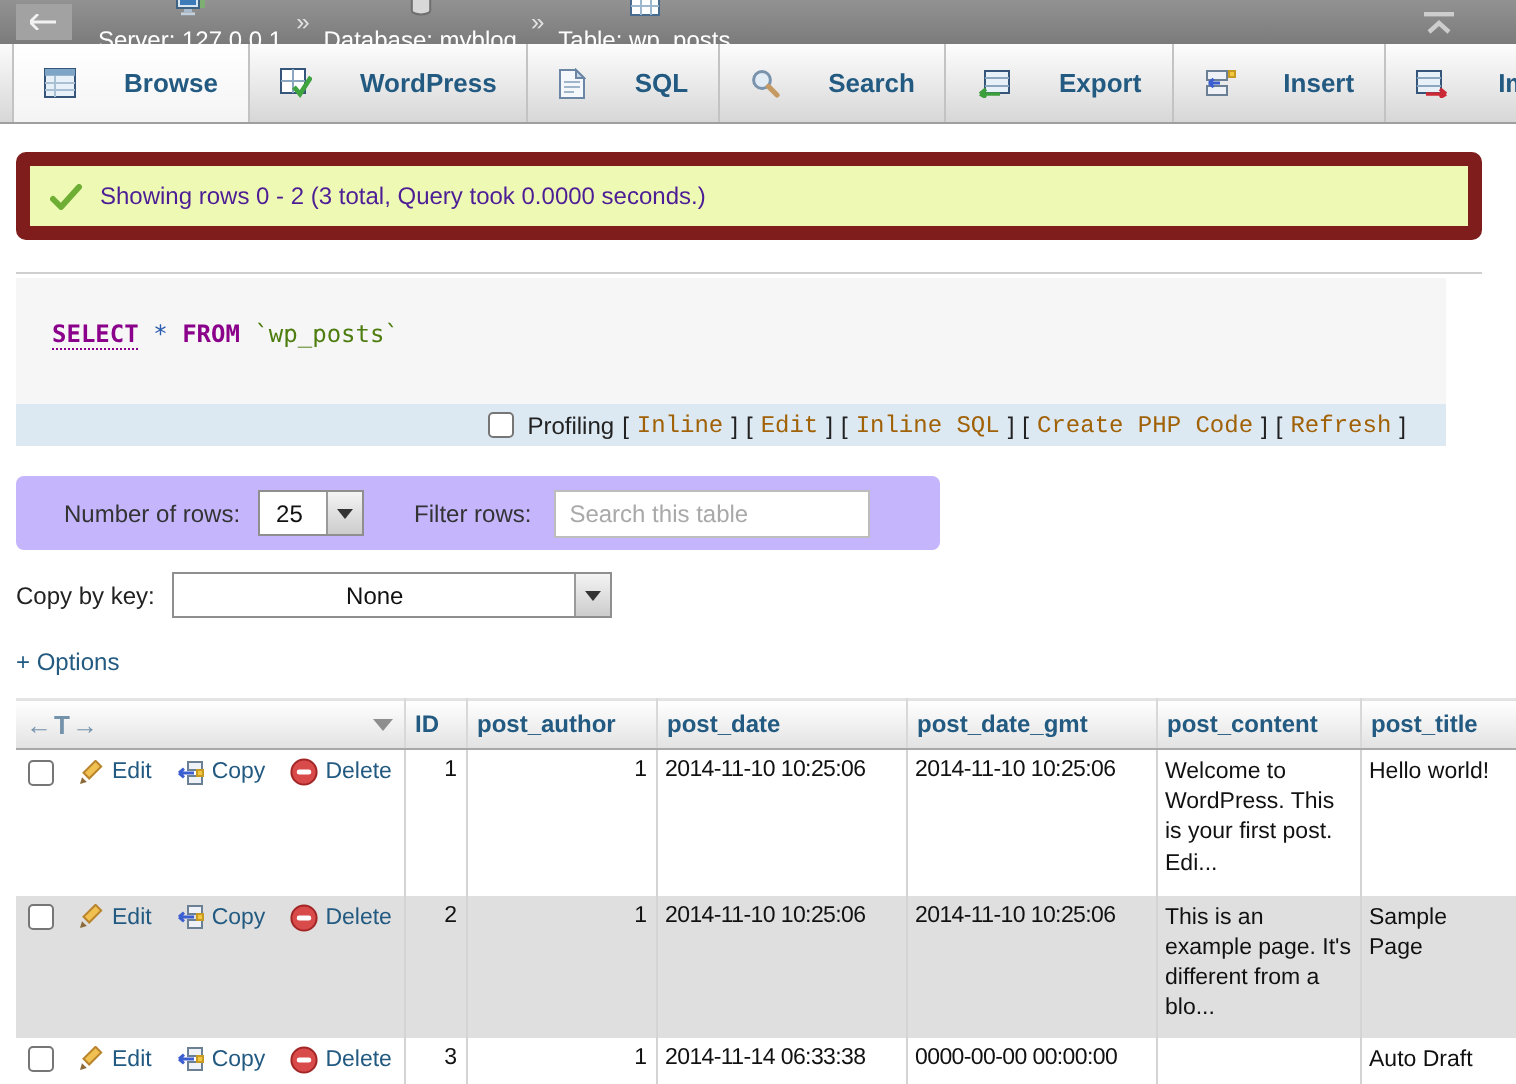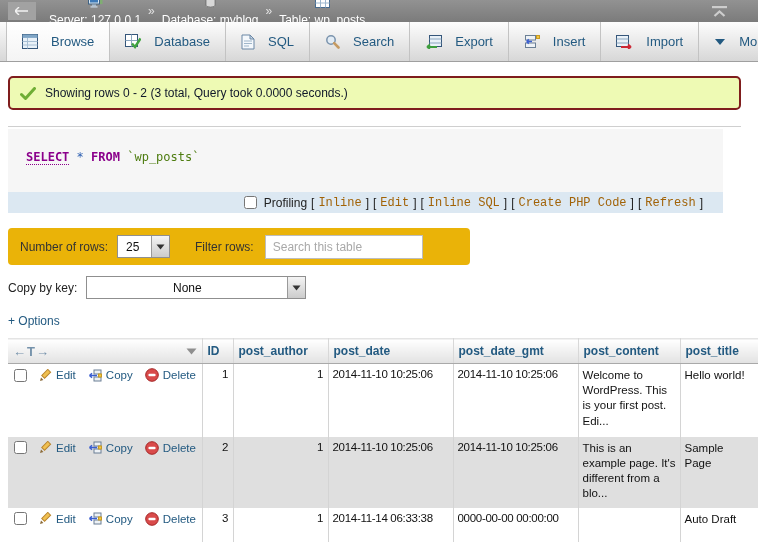--- a/index.html
+++ b/index.html
@@ -11,49 +11,49 @@
           color:#fff;font-size:12px;padding:0 8px;gap:5px;}
   .back-btn{width:28px;height:18px;background:#a2a2a2;display:flex;align-items:center;justify-content:center;
             margin-right:8px;cursor:pointer;flex:none;}
   .crumb{display:flex;align-items:center;gap:5px;white-space:nowrap;flex-direction:column;}
   .sep{color:#e3e3e3;margin:0 2px;}
   .collapse-btn{margin-left:auto;margin-right:22px;cursor:pointer;display:flex;align-items:center;}
 
   
   .tabbar{height:39px;background:linear-gradient(#fbfbfb,#d7d7d7);border-bottom:1px solid #9f9f9f;
           display:flex;align-items:stretch;padding-left:6px;}
-  .tab{display:flex;align-items:center;gap:13px;padding:0 15px;font-size:13px;font-weight:normal;color:#235a81;
+  .tab{display:flex;align-items:center;gap:24px;padding:0 15px;font-size:13px;font-weight:bold;color:#235a81;
        border-right:1px solid #c3c3c3;cursor:pointer;background:linear-gradient(#fdfdfd,#d7d7d7);}
   .tab:first-child{border-left:1px solid #c3c3c3;}
   .tab.active{background:linear-gradient(#ffffff,#f4f4f4);}
 
   
-  .success{margin:14px 8px 0;width:733px;box-sizing:border-box;background:#eefab4;border:2px solid #7f1d1d;
-           border-radius:5px;padding:8px 10px;display:flex;align-items:center;gap:9px;font-size:12px;color:#0f172a;}
+  .success{margin:14px 8px 0;width:733px;box-sizing:border-box;background:#eefab4;border:7px solid #7f1d1d;
+           border-radius:5px;padding:8px 10px;display:flex;align-items:center;gap:9px;font-size:12px;color:#4c1d95;}
 
   .divider{height:1px;background:#cfcfcf;margin:16px 17px 2px 8px;}
 
   
   .query-box{margin:0 35px 0 8px;background:#f6f6f6;}
   .sql-area{padding:21px 10px 14px 18px;font-family:"DejaVu Sans Mono","Liberation Mono",monospace;
             font-size:12px;min-height:28px;}
   .kw{color:#8b008b;font-weight:bold;}
   .kw.dotted{border-bottom:1px dotted #8b008b;}
   .op{color:#2a5db0;}
   .ident{color:#4d7c0f;}
   .profiling-bar{height:21px;background:#dce8f2;display:flex;justify-content:flex-end;align-items:center;
                  gap:4px;padding-right:20px;font-size:12px;color:#222;}
   .profiling-bar input{margin:0 3px 0 0;}
   .lnk{color:#a16207;text-decoration:none;cursor:pointer;font-family:Liberation Mono, monospace;}
   .br{color:#222;}
   .lnk-grp{display:flex;gap:4px;align-items:center;}
 
   
-  .rows-bar{margin:15px 0 0 8px;width:462px;height:37px;background:#eab308;border-radius:4px;
-            display:flex;align-items:center;box-sizing:border-box;padding-left:12px;gap:9px;
+  .rows-bar{margin:15px 0 0 8px;width:462px;height:37px;background:#c4b5fd;border-radius:4px;
+            display:flex;align-items:center;box-sizing:border-box;padding-left:24px;gap:9px;
             font-size:12px;color:#333;}
   .sel{display:inline-flex;align-items:stretch;background:#fff;border:1px solid #8f8f8f;height:23px;
        box-sizing:border-box;cursor:pointer;}
   .sel .val{padding:4px 8px 0 8px;font-size:12px;color:#111;flex:1;white-space:nowrap;overflow:hidden;}
   .sel .btn{width:17px;background:linear-gradient(#f4f4f4,#cccccc);border-left:1px solid #9a9a9a;
             display:flex;align-items:center;justify-content:center;flex:none;}
   .sel-rows{width:53px;margin-right:16px;}
   .sel-sort{width:220px;text-align:center;}
   .filter-input{width:158px;height:24px;box-sizing:border-box;border:1px solid #bdbdbd;padding:0 7px;
                 font-size:12px;font-family:"Liberation Sans",sans-serif;color:#333;margin-left:2px;}
@@ -139,21 +139,21 @@
         </svg>
       <span>Browse</span>
     </div>
     <div class="tab">
       <svg width="16" height="15" viewBox="0 0 16 15">
           <rect x="0.5" y="0.5" width="12" height="12" fill="#ffffff" stroke="#35567a"></rect>
           <line x1="6.5" y1="0.5" x2="6.5" y2="12.5" stroke="#8ba6bf"></line>
           <line x1="0.5" y1="6.5" x2="12.5" y2="6.5" stroke="#8ba6bf"></line>
           <path d="M7 9.5 L10 13 L15.5 4.5" stroke="#3fa33f" stroke-width="2.4" fill="none"></path>
         </svg>
-      <span>Database</span>
+      <span>WordPress</span>
     </div>
     <div class="tab">
       <svg width="14" height="16" viewBox="0 0 14 16">
           <path d="M1 1 H9 L13 5 V15 H1 Z" fill="#f4f8fc" stroke="#6b87a5"></path>
           <path d="M9 1 L13 5 H9 Z" fill="#c8d8e8" stroke="#6b87a5"></path>
           <line x1="3" y1="7" x2="11" y2="7" stroke="#9fb6ca"></line>
           <line x1="3" y1="9.5" x2="11" y2="9.5" stroke="#9fb6ca"></line>
           <line x1="3" y1="12" x2="8" y2="12" stroke="#9fb6ca"></line>
         </svg>
       <span>SQL</span>

